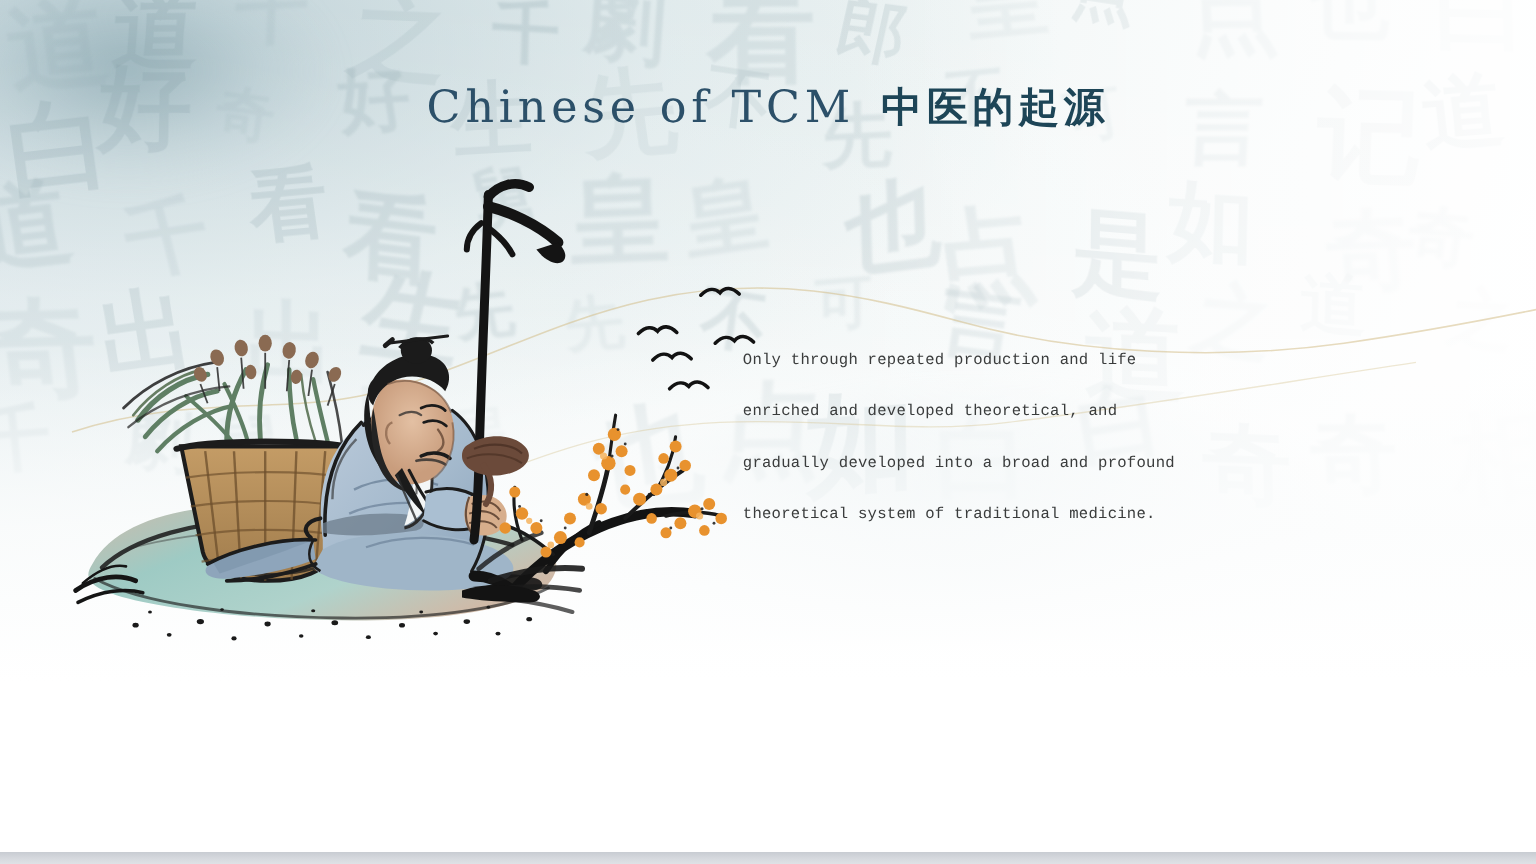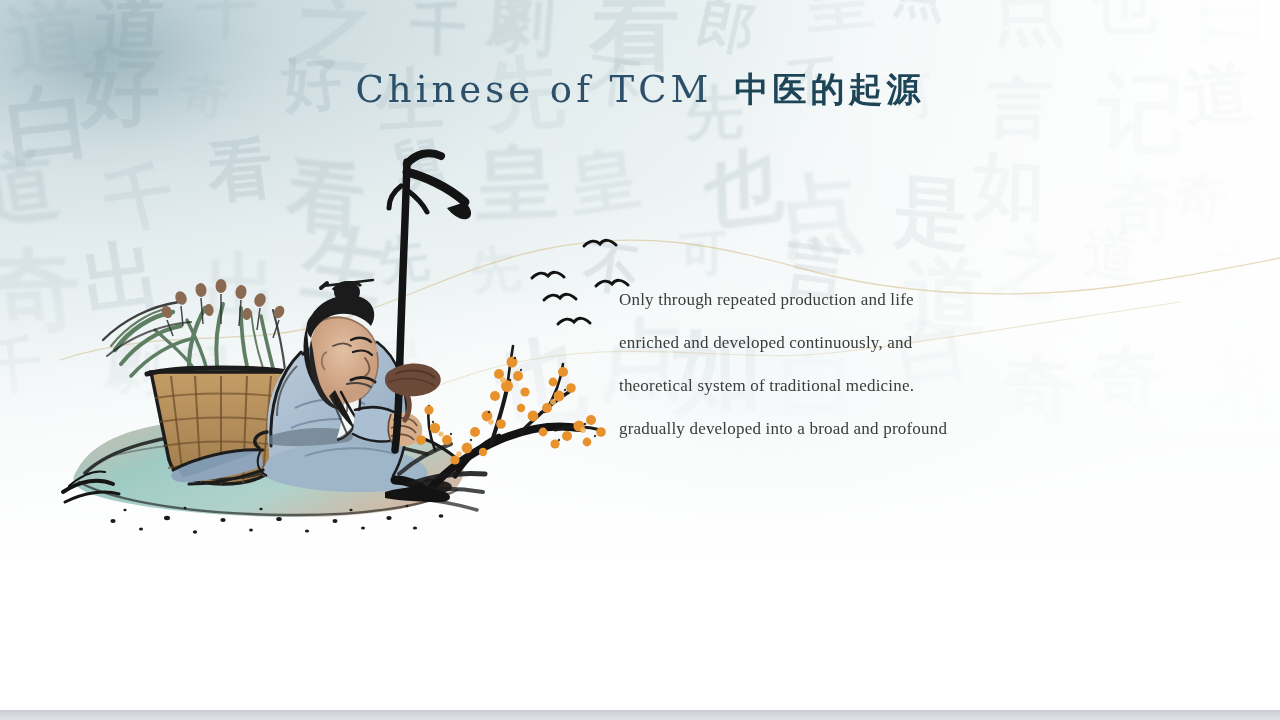--- a/index.html
+++ b/index.html
@@ -63,22 +63,22 @@
   }
   #title-zh{
     font-family:Liberation Sans, sans-serif;
     font-size:34px;font-weight:700;letter-spacing:4px;color:#1d4557;
     margin-left:22px;position:relative;top:-1px;
   }
 
   
   #para-en{
     position:absolute;left:619px;top:278px;width:590px;
-    font-family:Liberation Serif, serif;
-    font-size:17px;color:#3a3c3c;line-height:43px;letter-spacing:.2px;
+    font-family:Liberation Mono, monospace;
+    font-size:13px;color:#3a3c3c;line-height:43px;letter-spacing:.2px;
   }
   #para-en div{white-space:nowrap;}
 
   
   #para-zh{
     position:absolute;left:0;top:576px;width:1280px;text-align:center;
     font-family:"DejaVu Sans",sans-serif;
     font-size:20.5px;color:#414345;line-height:44px;letter-spacing:.5px;
   }
   #para-zh div{white-space:nowrap;}
@@ -489,23 +489,23 @@
       <path d="M38,96 C44,90 50,90 54,94 C58,89 64,89 70,95"></path>
     </g>
   </svg>
 
   <div id="title-block">
     <span id="title-en">Chinese of TCM</span><span id="title-zh">中医的起源</span>
   </div>
 
   <div id="para-en">
     <div>Only through repeated production and life</div>
-    <div>enriched and developed continuously, and</div>
+    <div>enriched and developed theoretical, and</div>
+    <div>gradually developed into a broad and profound</div>
     <div>theoretical system of traditional medicine.</div>
-    <div>gradually developed into a broad and profound</div>
   </div>
 
   <div id="para-zh">
   </div>
 
 </div>
 
 <div id="bottom-strip"></div>
 
 </body></html>

